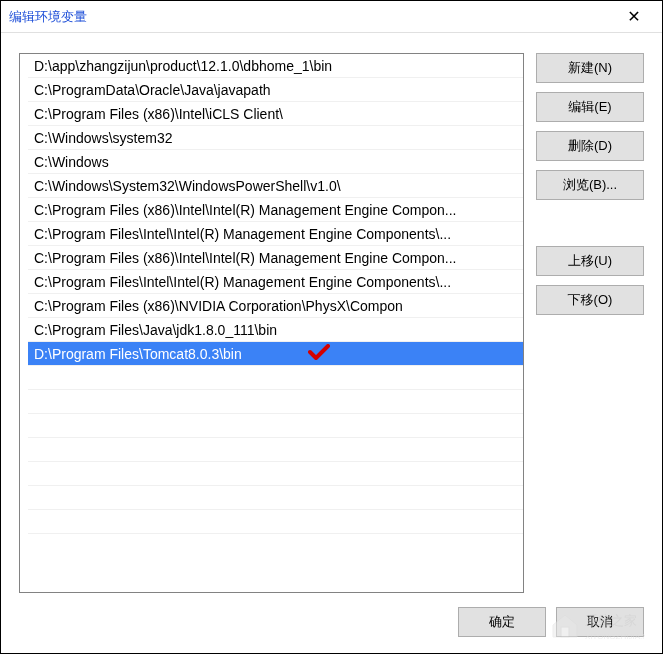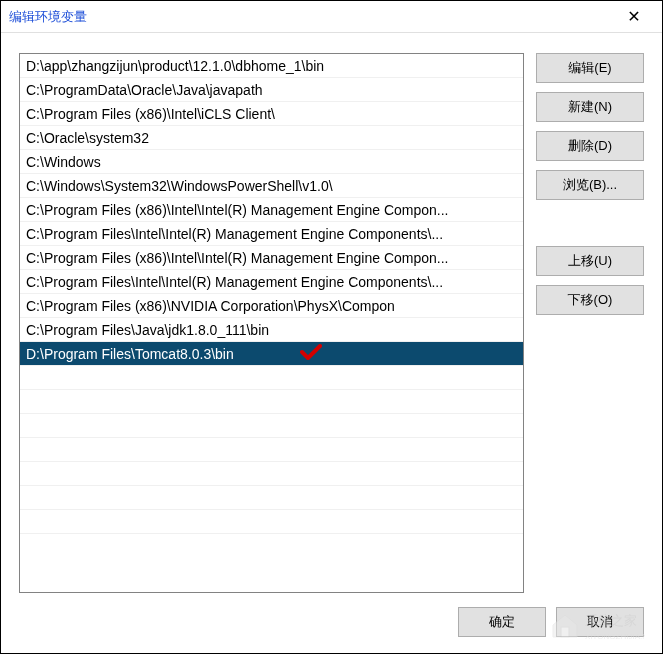--- a/index.html
+++ b/index.html
@@ -54,23 +54,24 @@
       padding: 3px 6px;
       font-size: 14px;
       color: #000;
       white-space: nowrap;
       overflow: hidden;
       text-overflow: ellipsis;
       cursor: default;
       border-bottom: 1px solid #f0f0f0;
       height: 24px;
       line-height: 18px;
+      margin-left: 8px;
     }
     .list-item.selected {
-      background: #0c4a6e;
+      background: #3b82f6;
       color: #ffffff;
       position: relative;
     }
     .checkmark {
       position: absolute;
       left: 280px;
       top: 2px;
       width: 20px;
       height: 18px;
     }
@@ -121,21 +122,21 @@
   <div class="close-btn">
     <span>✕</span>
   </div>
 </div>
 
 <div class="content">
   <div class="list-container" id="path-list">
       <div class="list-item">D:\app\zhangzijun\product\12.1.0\dbhome_1\bin</div>
       <div class="list-item">C:\ProgramData\Oracle\Java\javapath</div>
       <div class="list-item">C:\Program Files (x86)\Intel\iCLS Client\</div>
-      <div class="list-item">C:\Oracle\system32</div>
+      <div class="list-item">C:\Windows\system32</div>
       <div class="list-item">C:\Windows</div>
       <div class="list-item">C:\Windows\System32\WindowsPowerShell\v1.0\</div>
       <div class="list-item">C:\Program Files (x86)\Intel\Intel(R) Management Engine Compon...</div>
       <div class="list-item">C:\Program Files\Intel\Intel(R) Management Engine Components\...</div>
       <div class="list-item">C:\Program Files (x86)\Intel\Intel(R) Management Engine Compon...</div>
       <div class="list-item">C:\Program Files\Intel\Intel(R) Management Engine Components\...</div>
       <div class="list-item">C:\Program Files (x86)\NVIDIA Corporation\PhysX\Compon</div>
       <div class="list-item">C:\Program Files\Java\jdk1.8.0_111\bin</div>
       <div class="list-item selected">D:\Program Files\Tomcat8.0.3\bin<span class="checkmark"><svg width="22" height="18" viewBox="0 0 22 18">
             <path d="M 2 8 L 8 14 L 20 2" stroke="#d40000" stroke-width="4" fill="none" stroke-linecap="round" stroke-linejoin="round"></path>
@@ -143,22 +144,22 @@
       <div class="list-item"></div>
       <div class="list-item"></div>
       <div class="list-item"></div>
       <div class="list-item"></div>
       <div class="list-item"></div>
       <div class="list-item"></div>
       <div class="list-item"></div>
     </div>
 
   <div class="buttons-col">
+    <button class="btn">新建(N)</button>
     <button class="btn">编辑(E)</button>
-    <button class="btn">新建(N)</button>
     <button class="btn">删除(D)</button>
     <button class="btn">浏览(B)...</button>
     <div class="spacer-sm"></div>
     <button class="btn">上移(U)</button>
     <button class="btn">下移(O)</button>
     <div class="spacer-lg"></div>
   </div>
 </div>
 
 <div class="footer">

